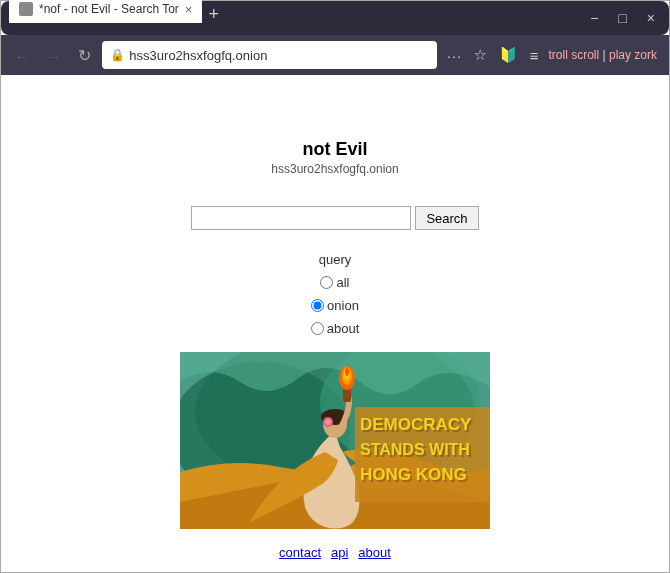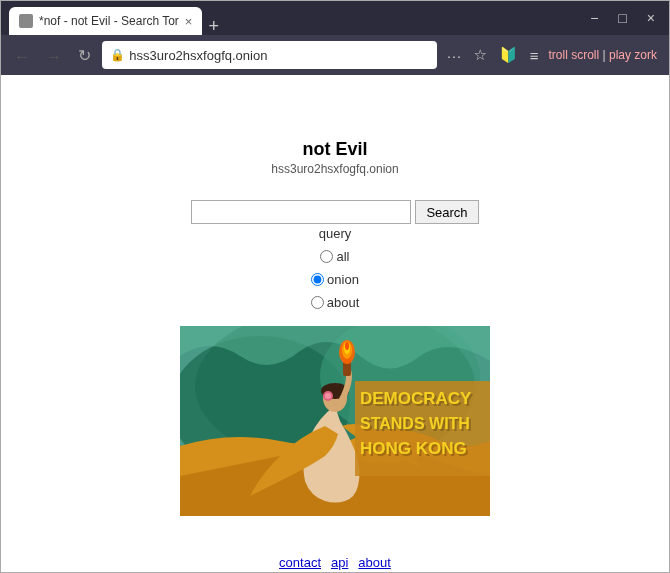--- a/index.html
+++ b/index.html
@@ -7,22 +7,23 @@
 
     
     .browser-frame { width: 670px; height: 573px; display: flex; flex-direction: column; border: 1px solid #aaa; }
 
     
     .title-bar {
       background: #2b2b3b;
       height: 34px;
       display: flex;
       align-items: center;
-      padding: 0 8px;
+      padding: 12px 8px;
       flex-shrink: 0;
+      border-radius: 8px;
     }
     .tab-area {
       display: flex;
       align-items: flex-end;
       height: 100%;
       flex: 1;
     }
     .tab {
       background: #fff;
       border-radius: 6px 6px 0 0;
@@ -109,25 +110,25 @@
       text-align: center;
       margin-top: 44px;
     }
     .site-subtitle {
       font-size: 12px;
       color: #555;
       text-align: center;
       margin-top: 2px;
     }
     .search-area {
-      margin-top: 24px;
+      margin-top: 30px;
       display: flex;
       flex-direction: column;
       align-items: center;
-      gap: 2px;
+      gap: 22px;
     }
     .search-row {
       display: flex;
       gap: 4px;
     }
     .search-input {
       width: 220px;
       height: 24px;
       border: 1px solid #aaa;
       font-size: 13px;
@@ -163,21 +164,21 @@
 
     
     .poster-svg {
       width: 310px;
       height: 190px;
     }
 
     
     .page-footer {
       margin-top: auto;
-      padding: 16px 0 2px 0;
+      padding: 16px 0 12px 0;
       display: flex;
       gap: 10px;
       font-size: 13px;
     }
     .page-footer a { color: #00c; text-decoration: underline; cursor: pointer; }
   </style>
 </head>
 <body>
 
 <div class="browser-frame">

